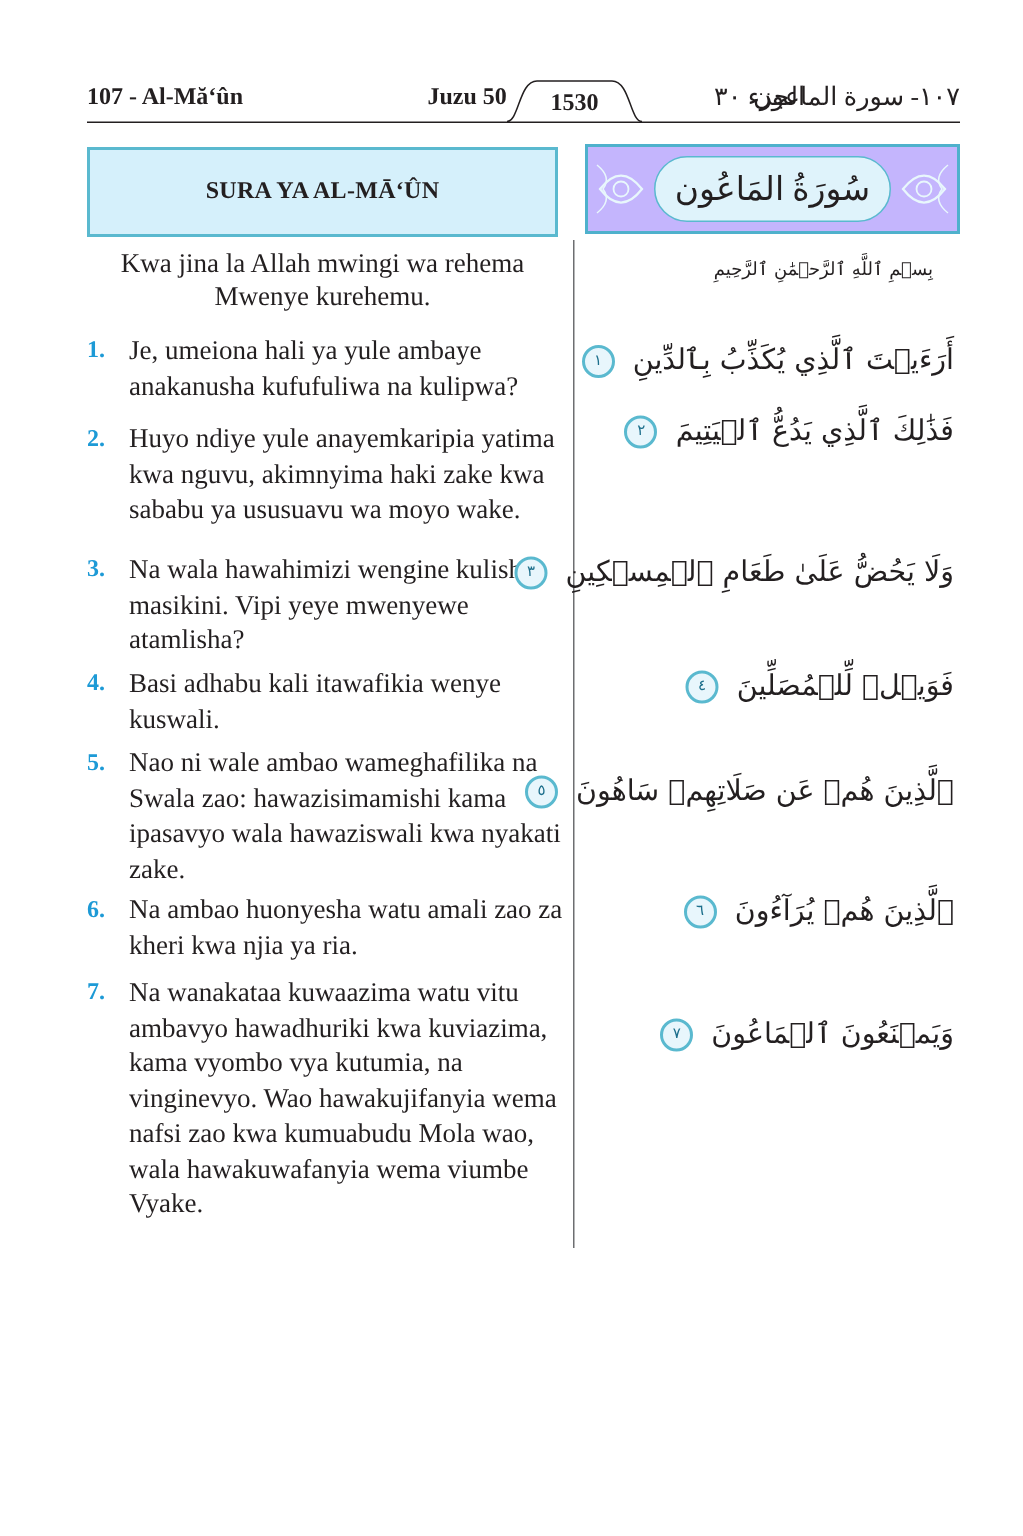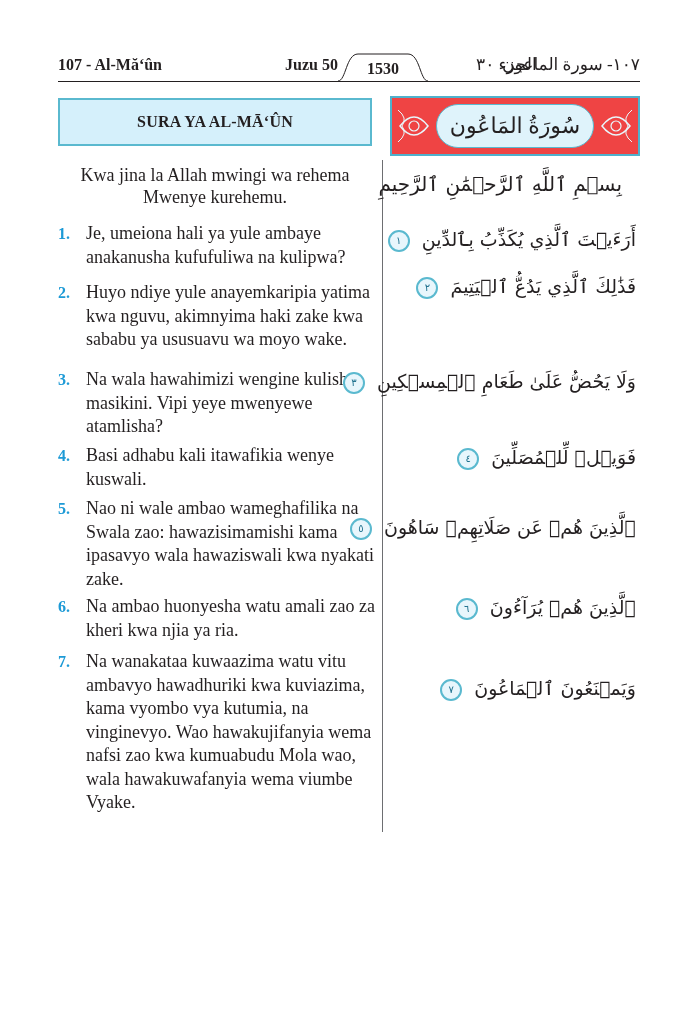--- a/index.html
+++ b/index.html
@@ -11,45 +11,45 @@
   .run-header .rule { position:absolute; left:0; right:0; bottom:0; height:0; border-bottom:1px solid #231f20; }
   .rh-left { position:absolute; left:0; top:4px; font-weight:bold; font-size:16px; }
   .rh-juzu { position:absolute; left:227px; top:4px; font-weight:bold; font-size:16px; }
   .rh-ar-juz { position:absolute; left:418px; top:2px; font-size:17px; direction:rtl;text-align:center; }
   .rh-ar-sura { position:absolute; right:0; top:2px; font-size:17px; direction:rtl; }
   .tab { position:absolute; left:280px; top:-2px; width:90px; height:34px; }
   .tab svg { position:absolute; left:0; top:0; }
   .tab-num { position:absolute; left:0; right:0; top:10px; text-align:center; font-weight:bold; font-size:16px; }
 
   
-  .title-en { position:absolute; left:58px; top:98px; width:314px; height:48px; background:#d5f0fb;
+  .title-en { position:absolute; left:58px; top:98px; width:314px; height:60px; background:#d5f0fb;
               border:2px solid #5ab9cf; box-sizing:border-box; display:flex; align-items:center; justify-content:center; }
   .title-en span { font-weight:bold; font-size:16px; letter-spacing:0.2px; }
-  .title-ar { position:absolute; left:390px; top:96px; width:250px; height:60px; background:#ef4444;
+  .title-ar { position:absolute; left:390px; top:96px; width:250px; height:60px; background:#c4b5fd;
               border:2px solid #4fb1cc; box-sizing:border-box; overflow:hidden; }
   .title-ar .inner { position:absolute; left:44px; right:44px; top:6px; bottom:6px; background:#dff3fb;
               border:1px solid #5ab9cf; border-radius:22px; display:flex; align-items:center; justify-content:center; }
   .title-ar .inner span { font-size:22px; direction:rtl; }
   .orn { position:absolute; top:8px; width:36px; height:40px; }
   .orn.l { left:4px; } .orn.r { right:4px; }
 
   
   .divider { position:absolute; left:382px; top:160px; width:1px; height:672px; background:#6d6e71; }
 
   
   .basmala-en { position:absolute; left:58px; top:164px; width:314px; text-align:center; font-size:18px; line-height:22px; }
   .verse { position:absolute; left:58px; width:318px; font-size:18px; line-height:23.5px; }
   .verse .num { position:absolute; left:0; top:0; color:#1d9ad6; font-weight:bold; font-size:16px; }
   .verse .txt { margin-left:28px; display:block; }
 
   
   .ar { position:absolute; right:46px; font-size:19px; direction:rtl; text-align:right; white-space:nowrap; font-family:"DejaVu Sans", sans-serif; }
   .ar .marker { display:inline-block; width:18px; height:18px; border-radius:50%; border:2px solid #5ab9cf;
                 background:#e8f6fc; color:#1d6f8c; font-size:10px; line-height:18px; text-align:center; vertical-align:middle; margin-right:6px; }
-  .basmala-ar { position:absolute; right:60px; top:172px; font-size:20px; direction:rtl; font-family:"DejaVu Sans", sans-serif; }
+  .basmala-ar { position:absolute; right:60px; top:172px; font-size:12px; direction:rtl; font-family:"DejaVu Sans", sans-serif; }
 </style>
 </head>
 <body>
 
 <div class="run-header">
   <span class="rh-left">107 - Al-Mă‘ûn</span>
   <span class="rh-juzu">Juzu 50</span>
   <div class="tab">
     <svg width="90" height="34" viewBox="0 0 90 34">
       <path d="M0 31 C8 31 8 4 20 4 L70 4 C82 4 82 31 90 31" fill="none" stroke="#231f20" stroke-width="1"></path>

